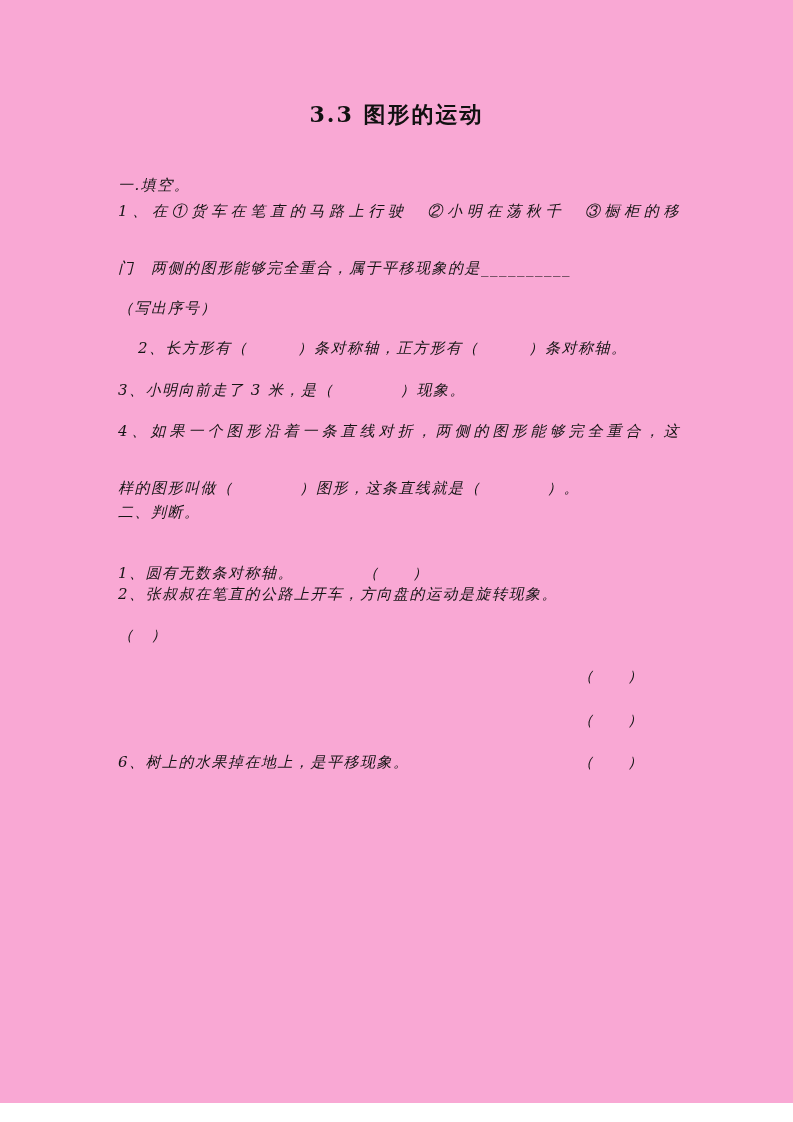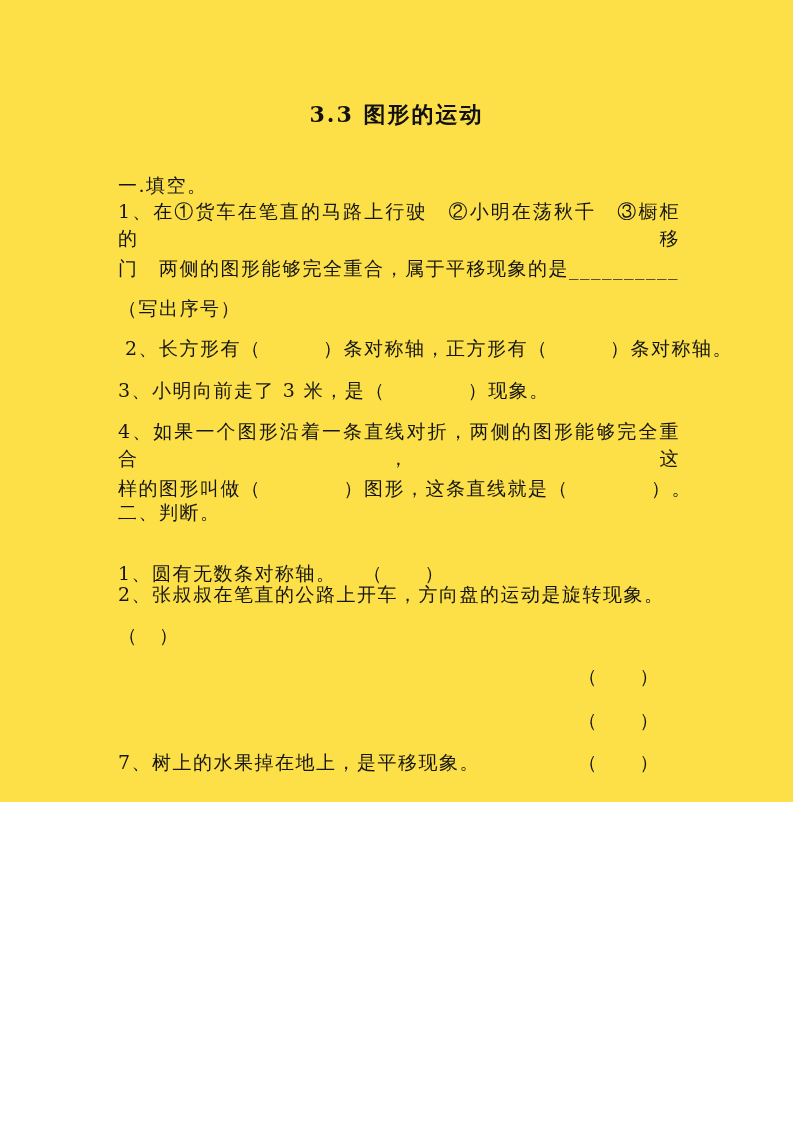--- a/index.html
+++ b/index.html
@@ -3,22 +3,22 @@
 <meta charset="utf-8">
 <style>
   html, body {
     margin: 0;
     padding: 0;
     background: #ffffff;
   }
   .page {
     position: relative;
     width: 793px;
-    height: 802px;
-    background: #fde047;
+    height: 1103px;
+    background: #f9a8d4;
     color: #151515;
     font-family: "DejaVu Serif", "Liberation Serif", serif;
     overflow: hidden;
   }
   .title {
     position: absolute;
     top: 100px;
     left: 0;
     width: 100%;
     margin: 0;
@@ -31,39 +31,40 @@
   .content {
     position: absolute;
     left: 118px;
     top: 0;
     width: 562px;
   }
   .line {
     position: absolute;
     left: 0;
     width: 562px;
-    font-size: 19px;
+    font-size: 15px;
     line-height: 27px;
     letter-spacing: 1.5px;
     white-space: nowrap;
     color: #151515;
+    font-style: italic;
   }
   .line.full {
     text-align: justify;
     text-align-last: justify;
     white-space: normal;
   }
   .answer {
     position: absolute;
     top: 0;
     white-space: nowrap;
   }
   .answer.pos-near { left: 245px; }
   .answer.pos-far  { left: 460px; }
-  .indent-sm { padding-left: 7px; }
+  .indent-sm { padding-left: 7px; margin-left: 13px; }
 </style>
 </head>
 <body>
 
 <div class="page">
 
   <h1 class="title">3.3 图形的运动</h1>
 
   <div class="content">
 
@@ -96,18 +97,18 @@
 
     <div class="line" style="top:663px">
       <span class="answer pos-far">（　　）</span>
     </div>
 
     <div class="line" style="top:707px">
       <span class="answer pos-far">（　　）</span>
     </div>
 
     <div class="line" style="top:749px">
-      <span>7、树上的水果掉在地上，是平移现象。</span>
+      <span>6、树上的水果掉在地上，是平移现象。</span>
       <span class="answer pos-far">（　　）</span>
     </div>
 
   </div>
 </div>
 
 </body></html>

